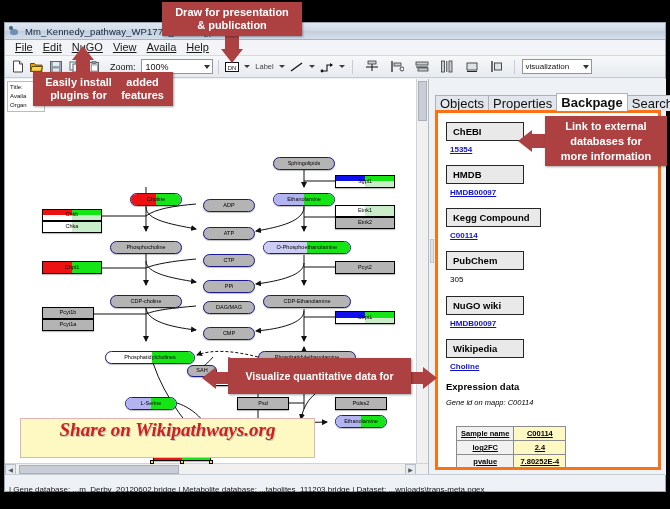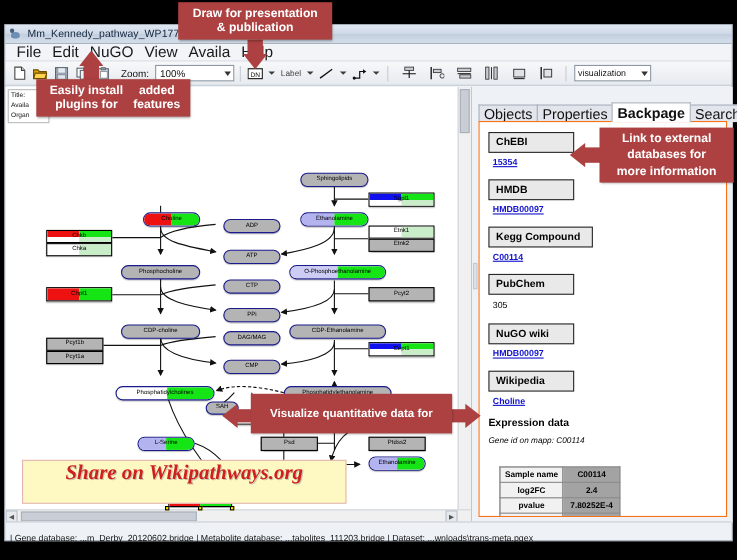--- a/index.html
+++ b/index.html
@@ -51,22 +51,22 @@
   }
   
   #menubar {
     height: 16px;
     background: #f2f4f7;
     border-bottom: 1px solid #d4dae2;
     display: flex; align-items: center;
     padding-left: 5px;
   }
   #menubar .menu-item {
-    font-size: 14px; color: #1a1a1a;
-    padding: 0 5px; line-height: 15px; cursor: default;
+    font-size: 11px; color: #1a1a1a;
+    padding: 0 5px; line-height: 15px; cursor: default; text-decoration: underline;
   }
   
   #toolbar {
     height: 22px;
     background: linear-gradient(to bottom,#f7f8fa,#e7eaef);
     border-bottom: 1px solid #c3cad3;
     display: flex; align-items: center;
     padding-left: 4px; gap: 2px;
   }
   .tb-btn {
@@ -138,21 +138,21 @@
     line-height: 11px;
   }
   .side-tab.active {
     background: #fff; font-weight: bold; padding-top: 3px; padding-bottom: 3px;
     position: relative; z-index: 3;
   }
   #backpage {
     position: absolute; left: 6px; top: 31px;
     width: 226px; height: 360px;
     background: #fff;
-    border: 1px solid #f97316;
+    border: 3px solid #f97316;
     overflow: hidden;
     padding: 8px 0 0 8px;
   }
   .bp-header {
     display: inline-block;
     border: 1px solid #262626;
     background: #e9e9e9;
     font-size: 9.5px; font-weight: bold; color: #000;
     padding: 3px 10px 3px 6px;
     min-width: 78px;
@@ -166,21 +166,22 @@
     margin: 5px 0 11px 4px; display: block;
   }
   .bp-section-title {
     font-size: 9.5px; font-weight: bold; color: #000;
     margin: 4px 0 6px 0; display: block;
   }
   .bp-caption { font-size: 7.5px; color: #000; display: block; margin-bottom: 19px; font-style: italic; }
   table.bp-table {
     border-collapse: collapse;
     margin-left: 10px;
-    background: #a3a3a3;
+    background: #fef9c3;
+    text-decoration: underline;
   }
   table.bp-table td {
     border: 1px solid #8b8b8b;
     font-size: 7.5px; color: #000;
     padding: 2px 4px;
     text-align: center;
     font-weight: bold;
     height: 13px;
   }
   table.bp-table td.k { min-width: 52px; background: #f1f1f1; }

